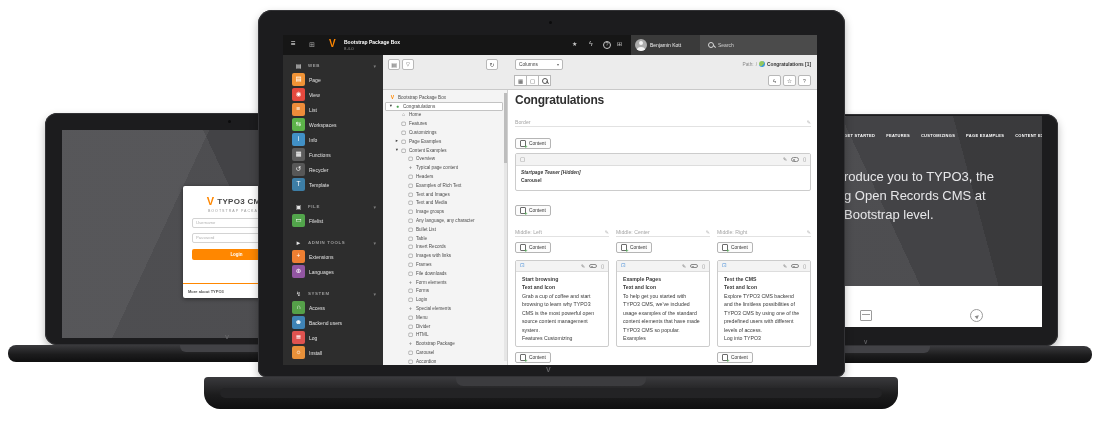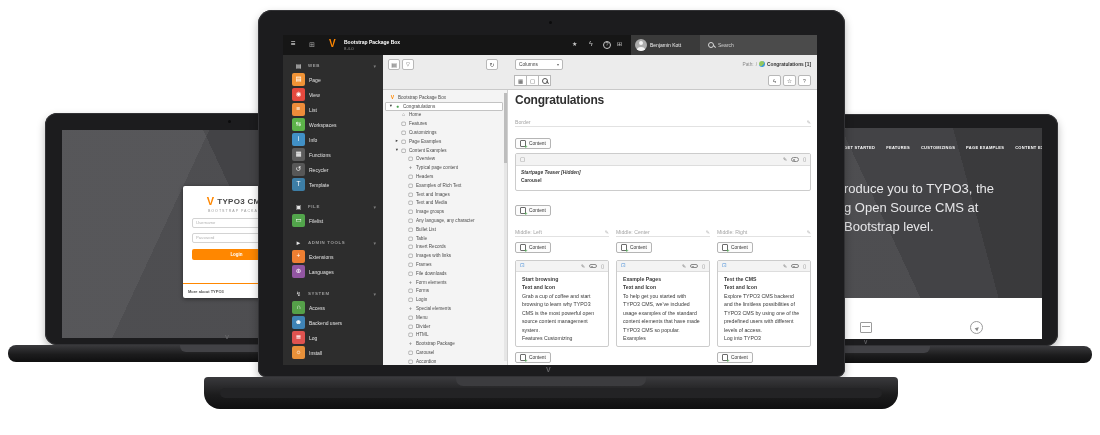--- a/index.html
+++ b/index.html
@@ -25,21 +25,21 @@
 .lg-sub{text-align:center;font-size:3.6px;color:#989898;letter-spacing:1px;margin-top:1.5px}
 .lg-input{display:block;width:89px;height:10px;margin:5px auto 0;border:1px solid #d3d3d3;border-radius:2px;font-size:4.2px;padding-left:3px;color:#555;font-family:"Liberation Sans",sans-serif}
 .lg-input::placeholder{color:#b3b3b3}
 #login-btn{display:block;width:89px;height:11px;margin:6px auto 0;border:none;border-radius:2px;color:#fff;font-size:4.5px;font-weight:bold;font-family:"Liberation Sans",sans-serif}
 .lg-foot{position:absolute;left:0;right:0;bottom:0;height:15px;border-top:1.5px solid #ff8700;display:flex;align-items:center;justify-content:space-between;padding:0 5px}
 .lf-link{font-size:4px;font-weight:bold;color:#555}
 .lf-brand{display:flex;align-items:center;gap:1.5px}
 .lf-v{color:#ff8700;font-weight:bold;font-size:5.5px}
 .lf-t{font-size:4.5px;font-weight:bold;color:#454545}
 
-#rl-screen{left:694px;top:128px;width:348px;height:211px;overflow:hidden}
+#rl-screen{left:694px;top:116px;width:348px;height:211px;overflow:hidden}
 #rl-menu{position:absolute;left:150px;top:17px;display:flex;gap:11px;white-space:nowrap}
 .rl-mi{font-size:4px;font-weight:bold;color:#fff;letter-spacing:.3px}
 #rl-hero{position:absolute;left:150px;top:52px;font-size:13px;line-height:1.45;color:#e7e7e9}
 #rl-band{position:absolute;left:0;top:170px;width:348px;height:41px;background:#fff}
 .rl-box{position:absolute;left:166px;top:24px;width:12px;height:11px;border:1px solid #9b9b9b;border-radius:1px}
 .rl-box::after{content:"";position:absolute;left:1px;right:1px;top:2.5px;height:1px;background:#9b9b9b}
 .rl-circ{position:absolute;left:276px;top:23px;width:13px;height:13px;border:1px solid #9b9b9b;border-radius:50%;display:flex;align-items:center;justify-content:center}
 .rl-plane{font-size:5px;color:#8a8a8a;transform:rotate(-40deg)}
 
 #cl-screen{left:283px;top:35px;width:534px;height:330px;background:#fff;overflow:hidden}
@@ -162,21 +162,21 @@
 
     <div class="rl-mi"><span>GET STARTED</span></div>
         <div class="rl-mi"><span>FEATURES</span></div>
         <div class="rl-mi"><span>CUSTOMIZINGS</span></div>
         <div class="rl-mi"><span>PAGE EXAMPLES</span></div>
         <div class="rl-mi"><span>CONTENT EXAMPLES</span></div>
       </div>
     <div id="rl-hero">
 
     <div><span>roduce you to TYPO3, the</span></div>
-        <div><span>g Open Source CMS at</span></div>
+        <div><span>g Open Records CMS at</span></div>
         <div><span>Bootstrap level.</span></div>
       </div>
     <div id="rl-band">
       <span class="rl-box"></span>
       <span class="rl-circ">
           <span class="rl-plane">▶</span>
         </span>
     </div>
   </div>
   <div class="blogo" style="left:864px;top:339px;font-size:5px">V</div>

